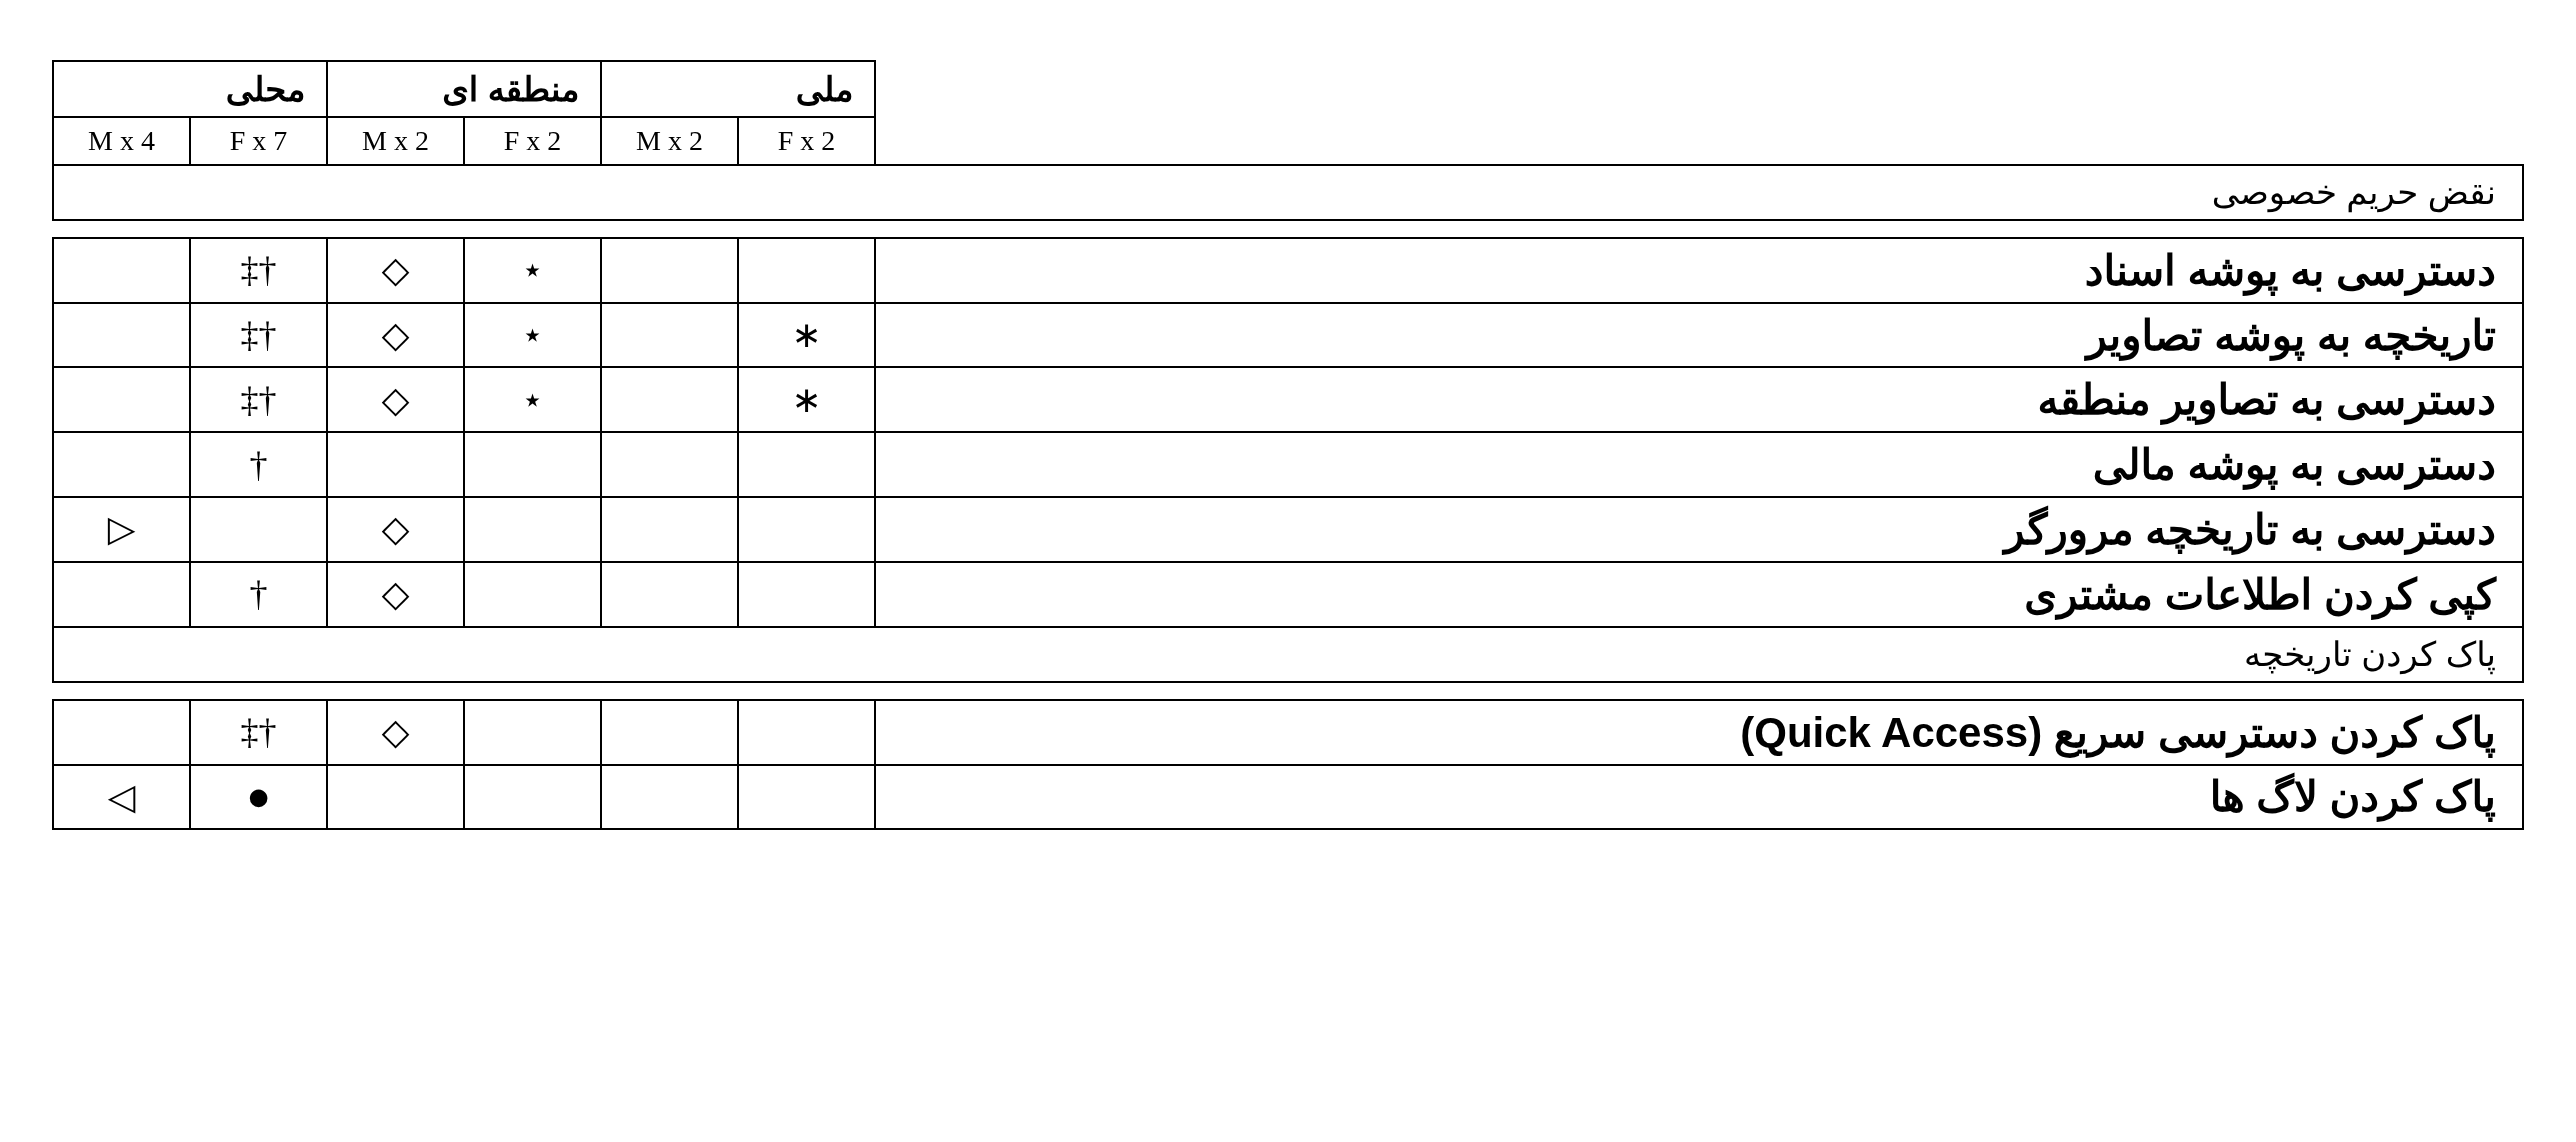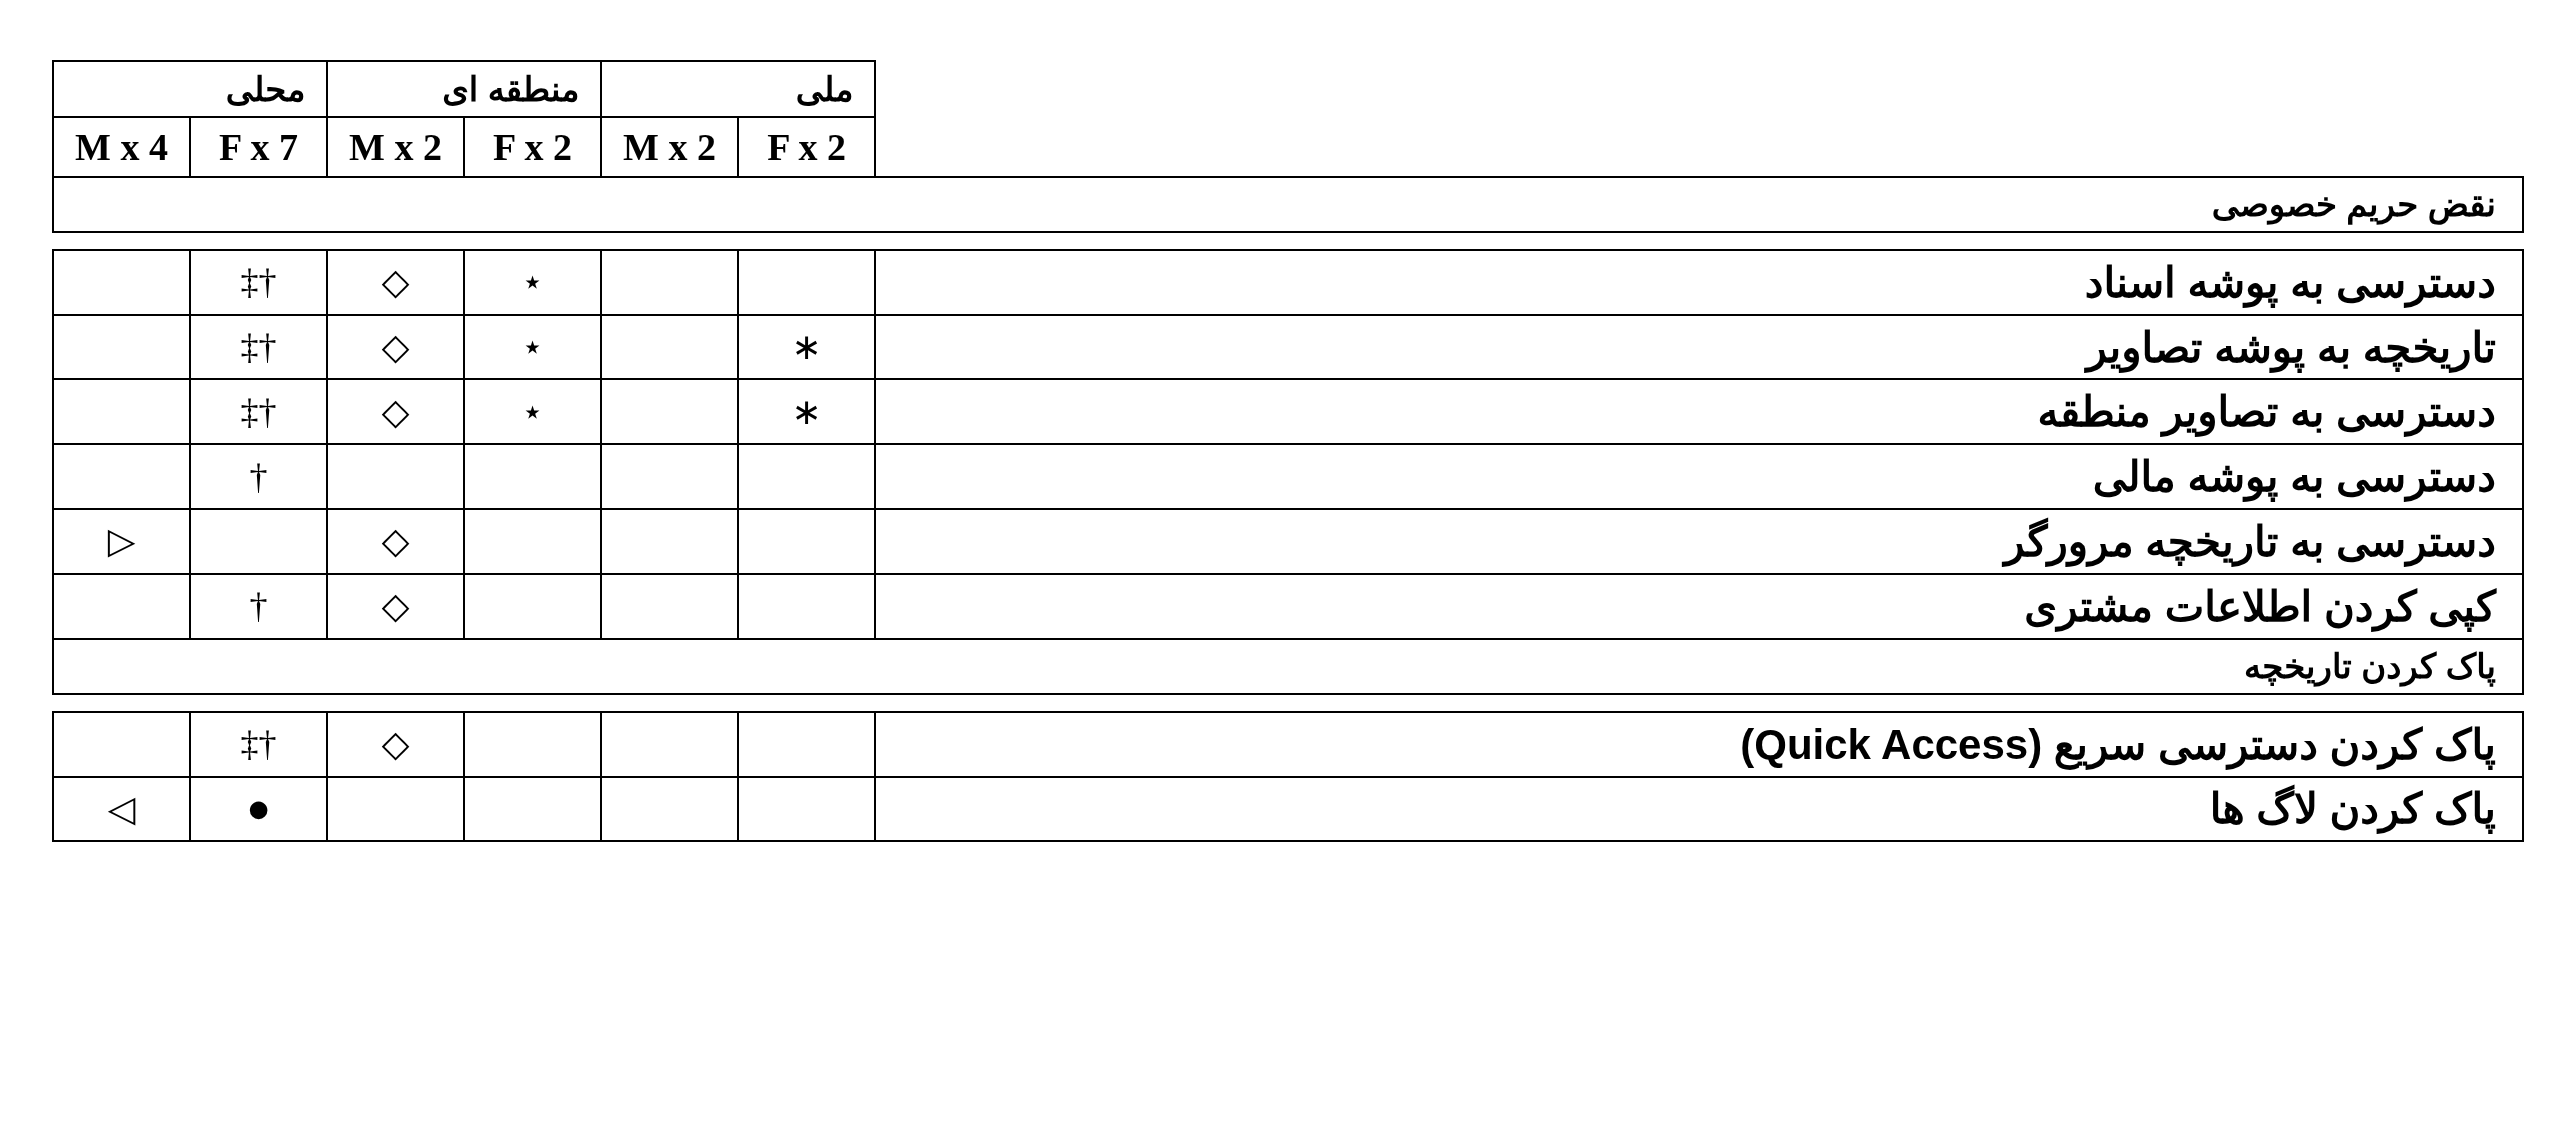--- a/index.html
+++ b/index.html
@@ -30,27 +30,27 @@
   .scope {
     text-align: right;
     font-family: "Segoe UI", Tahoma, sans-serif;
     font-weight: 700;
     font-size: 34px;
     direction: rtl;
   }
   .mult {
     text-align: center;
     font-family: "Times New Roman", serif;
-    font-size: 38px;
-    font-weight: 700;
+    font-size: 28px;
+    font-weight: 400;
   }
   .section-row td {
     direction: rtl;
     text-align: right;
-    font-weight: 700;
+    font-weight: 400;
     font-family: "Segoe UI", Tahoma, sans-serif;
     font-size: 34px;
     padding-right: 26px;
   }
   .label-cell {
     direction: rtl;
     text-align: right;
     font-weight: 700;
     font-family: "Segoe UI", Tahoma, sans-serif;
     font-size: 42px;

